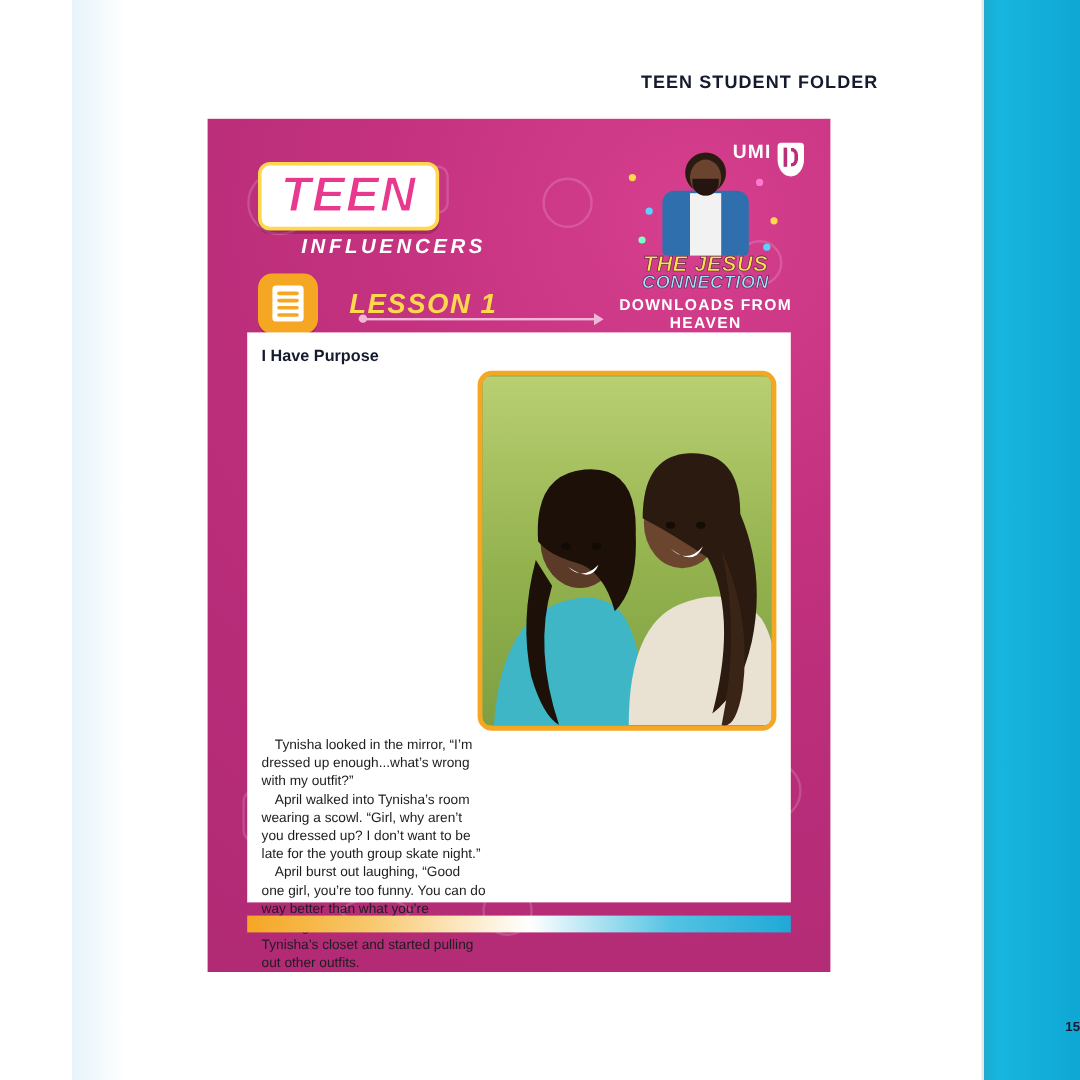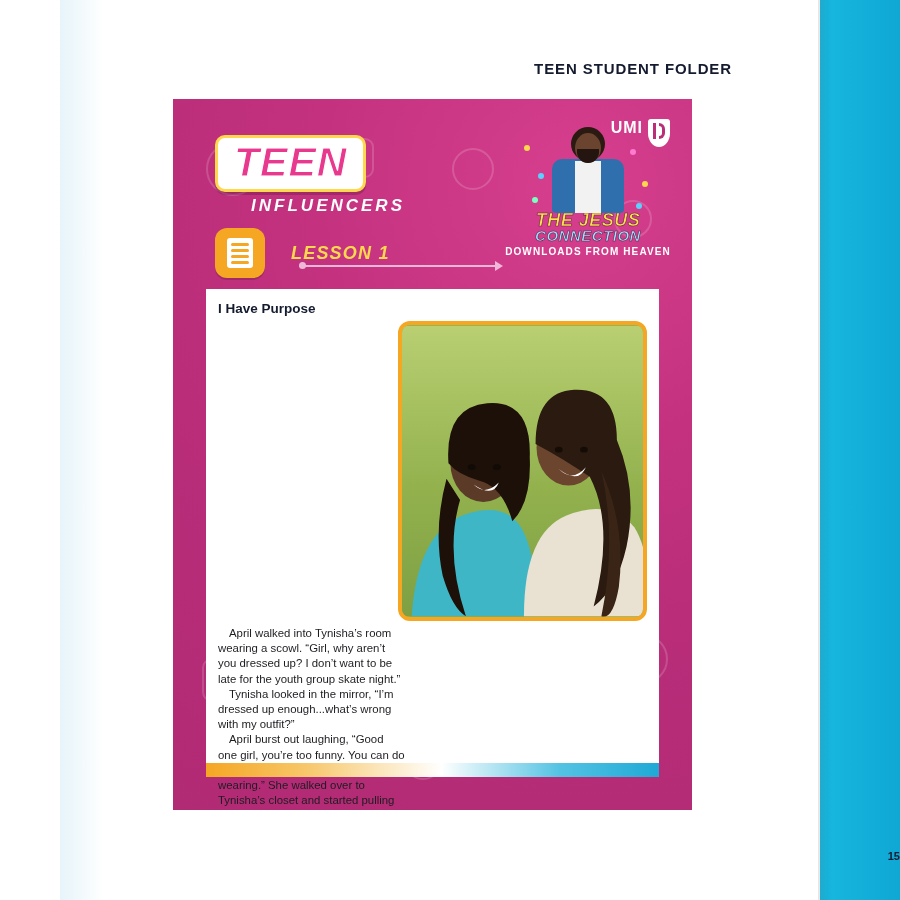--- a/index.html
+++ b/index.html
@@ -144,58 +144,58 @@
     color:#ffe14d; -webkit-text-stroke:0.6px #5b1f4a;
     line-height:15px;
   }
   .jc-title2 {
     font-size:15px; font-weight:bold; font-style:italic; letter-spacing:0.5px;
     color:#9fe3ff; -webkit-text-stroke:0.6px #5b1f4a;
     line-height:16px;
   }
   .jc-sub {
     margin-top:2px;
-    font-size:10px; letter-spacing:1.1px; font-weight:bold; color:#ffffff;
+    font-size:13px; letter-spacing:1.1px; font-weight:bold; color:#ffffff;
   }
 
   
   .lesson-row {
     position:absolute; left:42px; top:126px; width:440px; height:56px;
     display:flex; align-items:center;
   }
   .lesson-icon {
     width:50px; height:50px; border-radius:12px; background:#f5a623;
     display:flex; align-items:center; justify-content:center;
     box-shadow:0 2px 0 rgba(0,0,0,0.15);
   }
   .doc-glyph {
     width:26px; height:30px; background:#fff; border-radius:3px;
     display:flex; flex-direction:column; justify-content:center; gap:3px; padding:4px;
   }
   .doc-glyph i { display:block; height:3px; background:#f5a623; border-radius:2px; }
   .lesson-label {
     margin-left:26px;
-    font-size:18px; font-weight:bold; font-style:italic; letter-spacing:1.2px;
+    font-size:23px; font-weight:bold; font-style:italic; letter-spacing:1.2px;
     color:#ffd84d;
     font-family:"Liberation Sans", sans-serif;
     white-space:nowrap;
   }
   .arrow {
     position:absolute; left:84px; top:36px; width:208px; height:10px;
   }
   .arrow .ln { position:absolute; left:0; top:4px; width:200px; height:1.5px; background:#f0b8d8; }
   .arrow .dot { position:absolute; left:0; top:1px; width:7px; height:7px; border-radius:4px; background:#f0b8d8; }
   .arrow .hd {
     position:absolute; left:196px; top:0px; width:0;height:0;
     border-left:8px solid #f0b8d8; border-top:5px solid transparent; border-bottom:5px solid transparent;
   }
 
   
   .content {
-    position:absolute; left:33px; top:190px; width:453px; height:475px;
+    position:absolute; left:33px; top:178px; width:453px; height:475px;
     background:#ffffff; padding:10px 12px 10px 12px;
   }
   .article-title {
     font-size:13.5px; font-weight:bold; color:#141b2e; margin:2px 0 3px 0;
   }
   .col-text {
     font-size:11.4px; line-height:15.2px; color:#1d1d21;
     text-indent:11px;
   }
   .col-text p { margin:0; }
@@ -346,22 +346,22 @@
           <ellipse cx="172" cy="126" rx="33" ry="39" fill="#6b452e"></ellipse>
           <path d="M138 122 q0 -54 40 -56 q44 -2 44 52 q22 52 10 110 q-10 44 -34 62 q22 -84 -4 -134 q-26 -18 -56 -34 z" fill="#2a1a10"></path>
           <path d="M206 150 q26 58 18 120 q-6 34 -18 30 q16 -78 0 -150 z" fill="#3a2415"></path>
           <ellipse cx="162" cy="128" rx="4" ry="3" fill="#150c06"></ellipse>
           <ellipse cx="188" cy="128" rx="4" ry="3" fill="#150c06"></ellipse>
           <path d="M162 148 q14 14 28 -2 q-8 18 -28 2 z" fill="#ffffff"></path>
         </svg>
       </div>
 
       <div class="col-text narrow">
+        <p>Tynisha looked in the mirror, “I’m dressed up enough...what’s wrong with my outfit?”</p>
         <p>April walked into Tynisha’s room wearing a  scowl. “Girl, why aren’t you dressed up? I don’t want to be late for the youth group skate night.”</p>
-        <p>Tynisha looked in the mirror, “I’m dressed up enough...what’s wrong with my outfit?”</p>
         <p>April burst out laughing, “Good one girl, you’re too funny. You can do way better than what you’re wearing.” She walked over to Tynisha’s closet and started pulling out other outfits.</p>
 
       </div>
 
     </div>
 
     <div class="bottombar"></div>
   </div>
 
   <div class="page-number">15</div>

